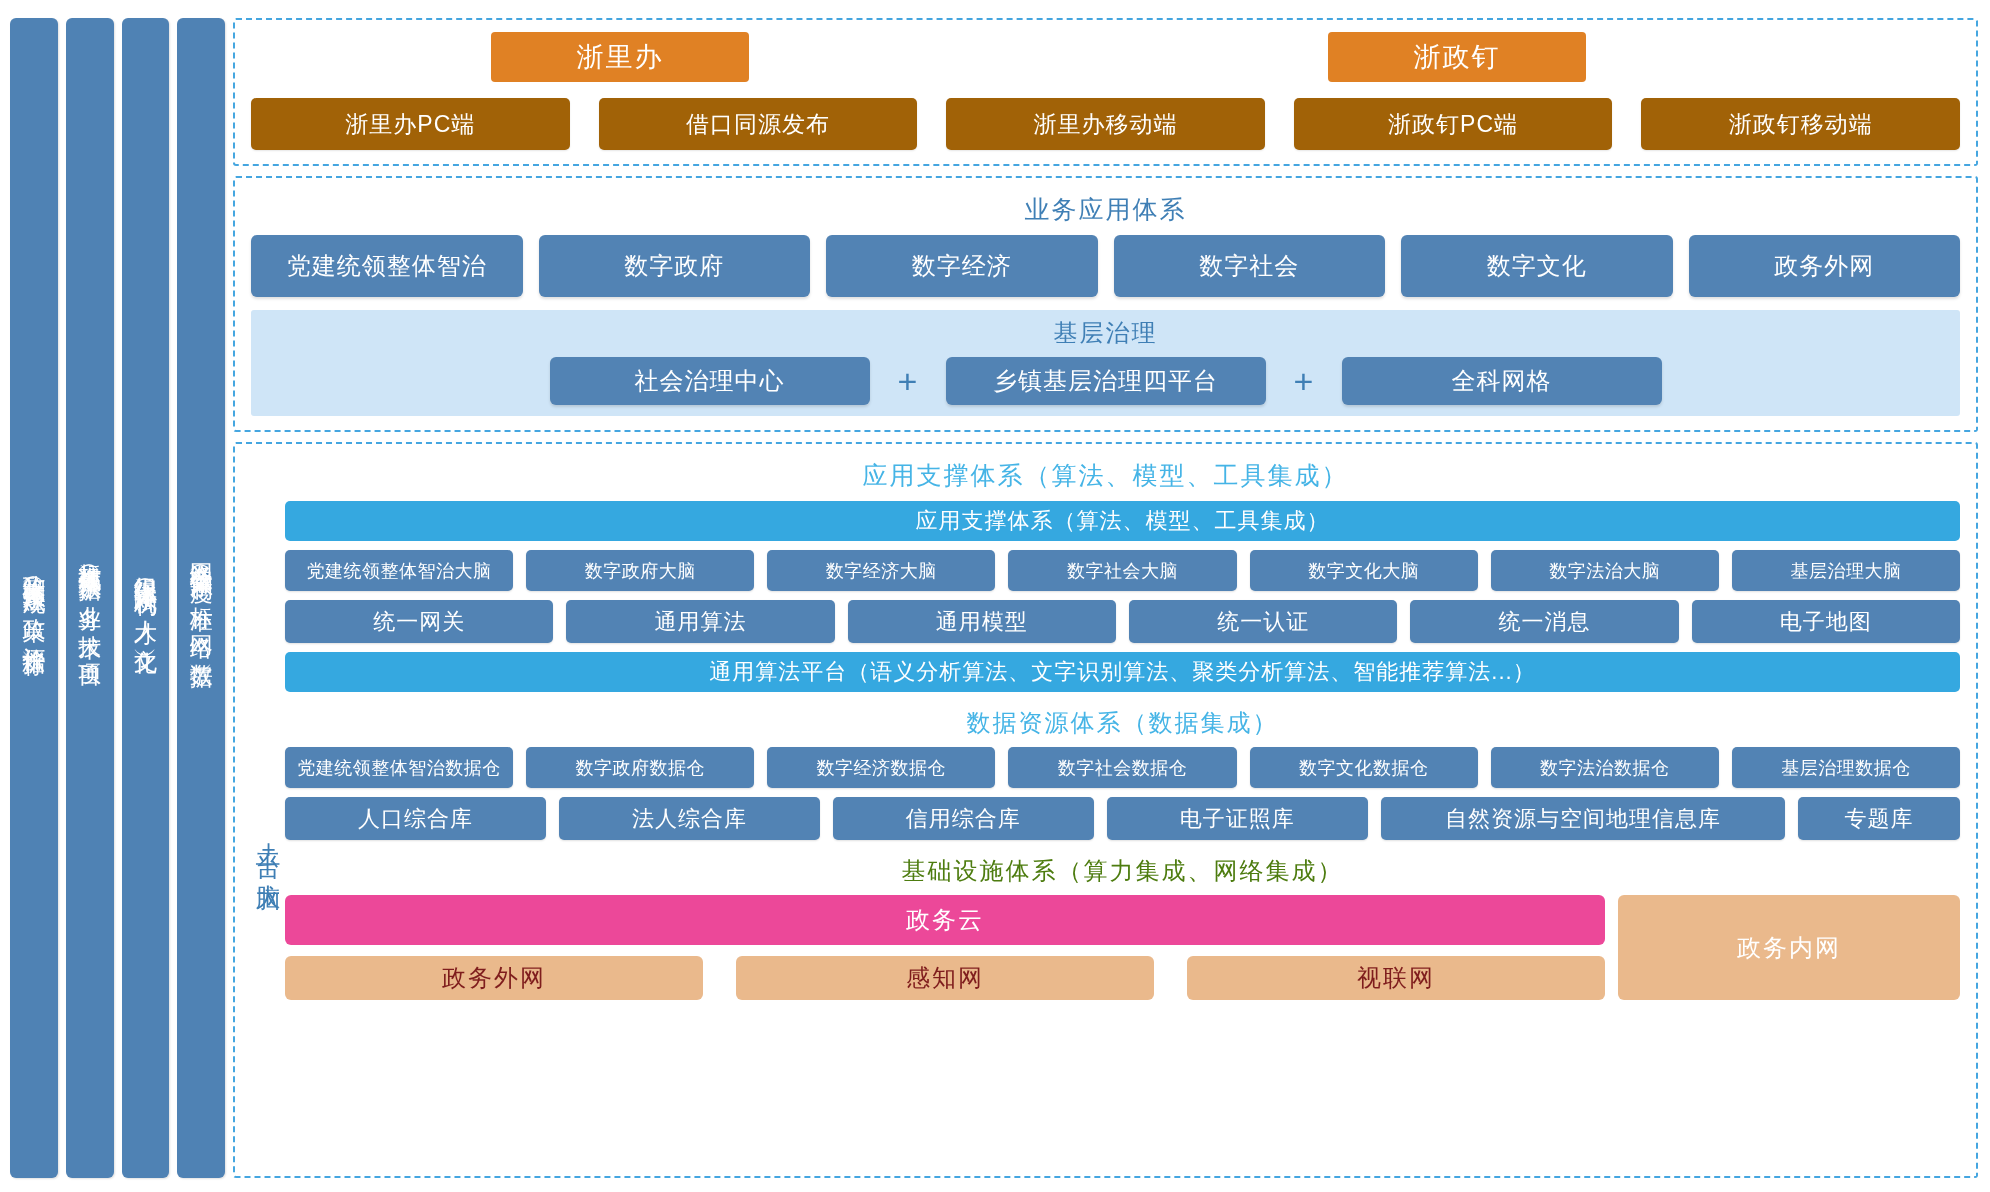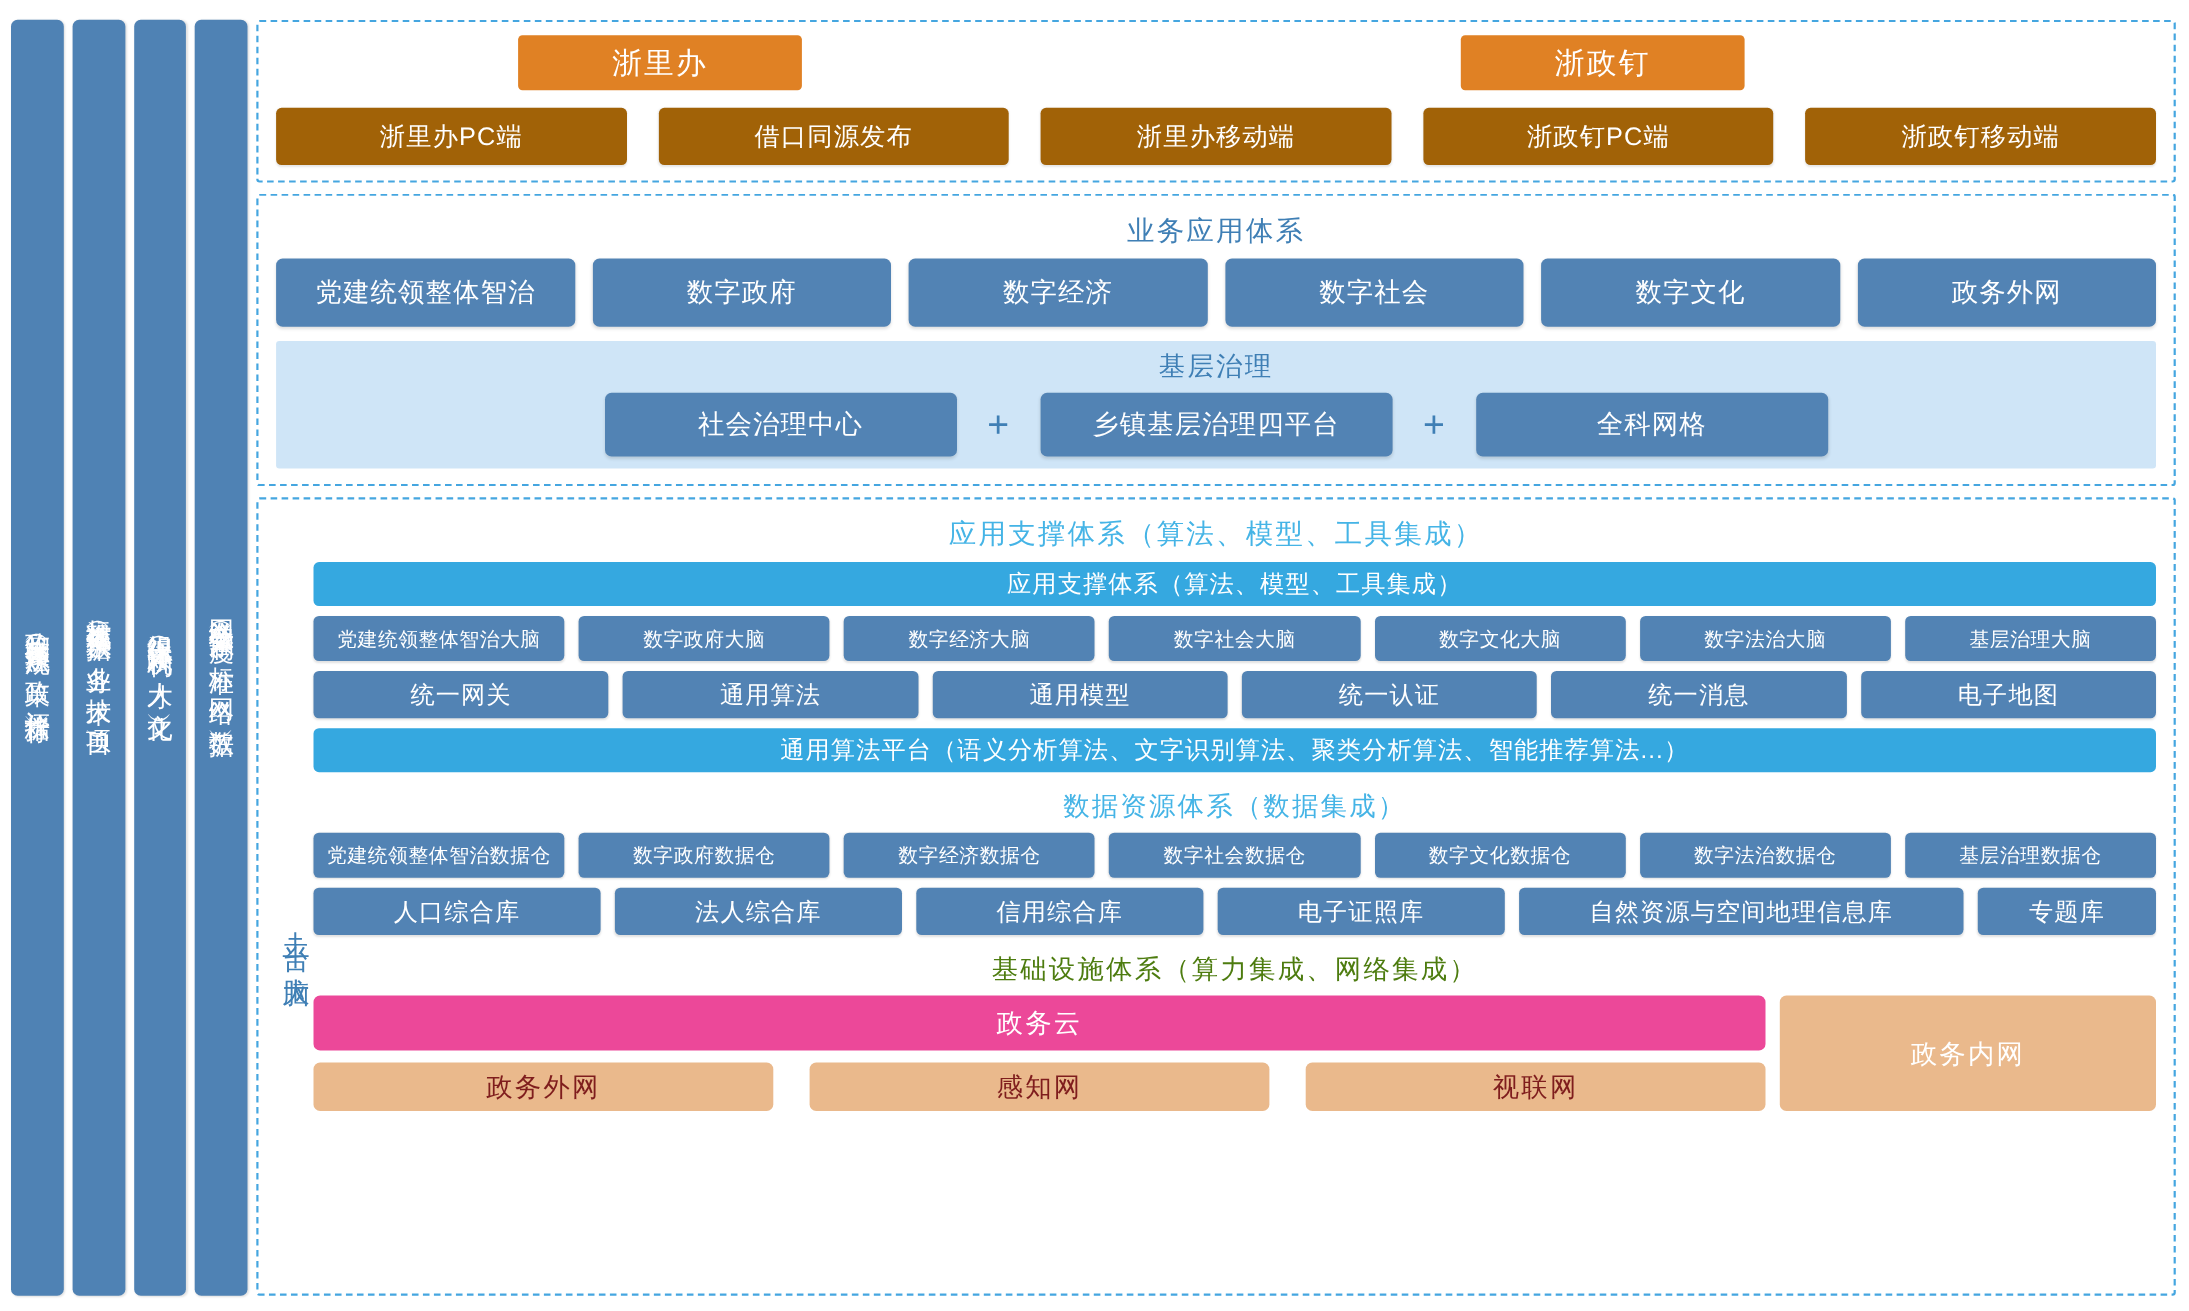--- a/index.html
+++ b/index.html
@@ -56,21 +56,21 @@
     position: absolute;
     top: 0;
     width: 258px; height: 50px;
     background: #e08124;
     border-radius: 4px;
     color: #fff;
     font-size: 27px;
     display: flex; align-items: center; justify-content: center;
     letter-spacing: 2px;
   }
-  .brand.b1 { left: 220px; text-align: right; }
+  .brand.b1 { left: 240px; text-align: right; }
   .brand.b2 { left: 1077px; }
   .chanrow { display: flex; gap: 29px; height: 52px; margin-top: 8px; }
   .chan {
     flex: 1;
     background: #a16207;
     border-radius: 5px;
     color: #fff;
     font-size: 23px;
     display: flex; align-items: center; justify-content: center;
     letter-spacing: 1px;
@@ -110,21 +110,21 @@
     flex-direction: column;
     padding: 7px 0 11px 0;
   }
   .grass-title { text-align: center; font-size: 24px; color: #3f7fb5; letter-spacing: 2px; padding-bottom: 8px; }
   .grass-row { display: flex; align-items: center; justify-content: center; gap: 0; flex: 1; padding: 0 14px; }
   .grass-box {
     background: #5283b4;
     color: #fff;
     border-radius: 6px;
     font-size: 24px;
-    height: 58px;
+    height: 48px;
     display: flex; align-items: center; justify-content: center;
     letter-spacing: 1px;
     box-shadow: 0 2px 3px rgba(0,0,0,0.13);
     flex: 1 1 0;
     max-width: 320px;
   }
   .plus { color: #3f7fb5; font-size: 34px; width: 76px; text-align: center; font-weight: 300; }
 
   
   .sec-plat { flex: 1 1 auto; display: flex; flex-direction: column; min-height: 0; }

